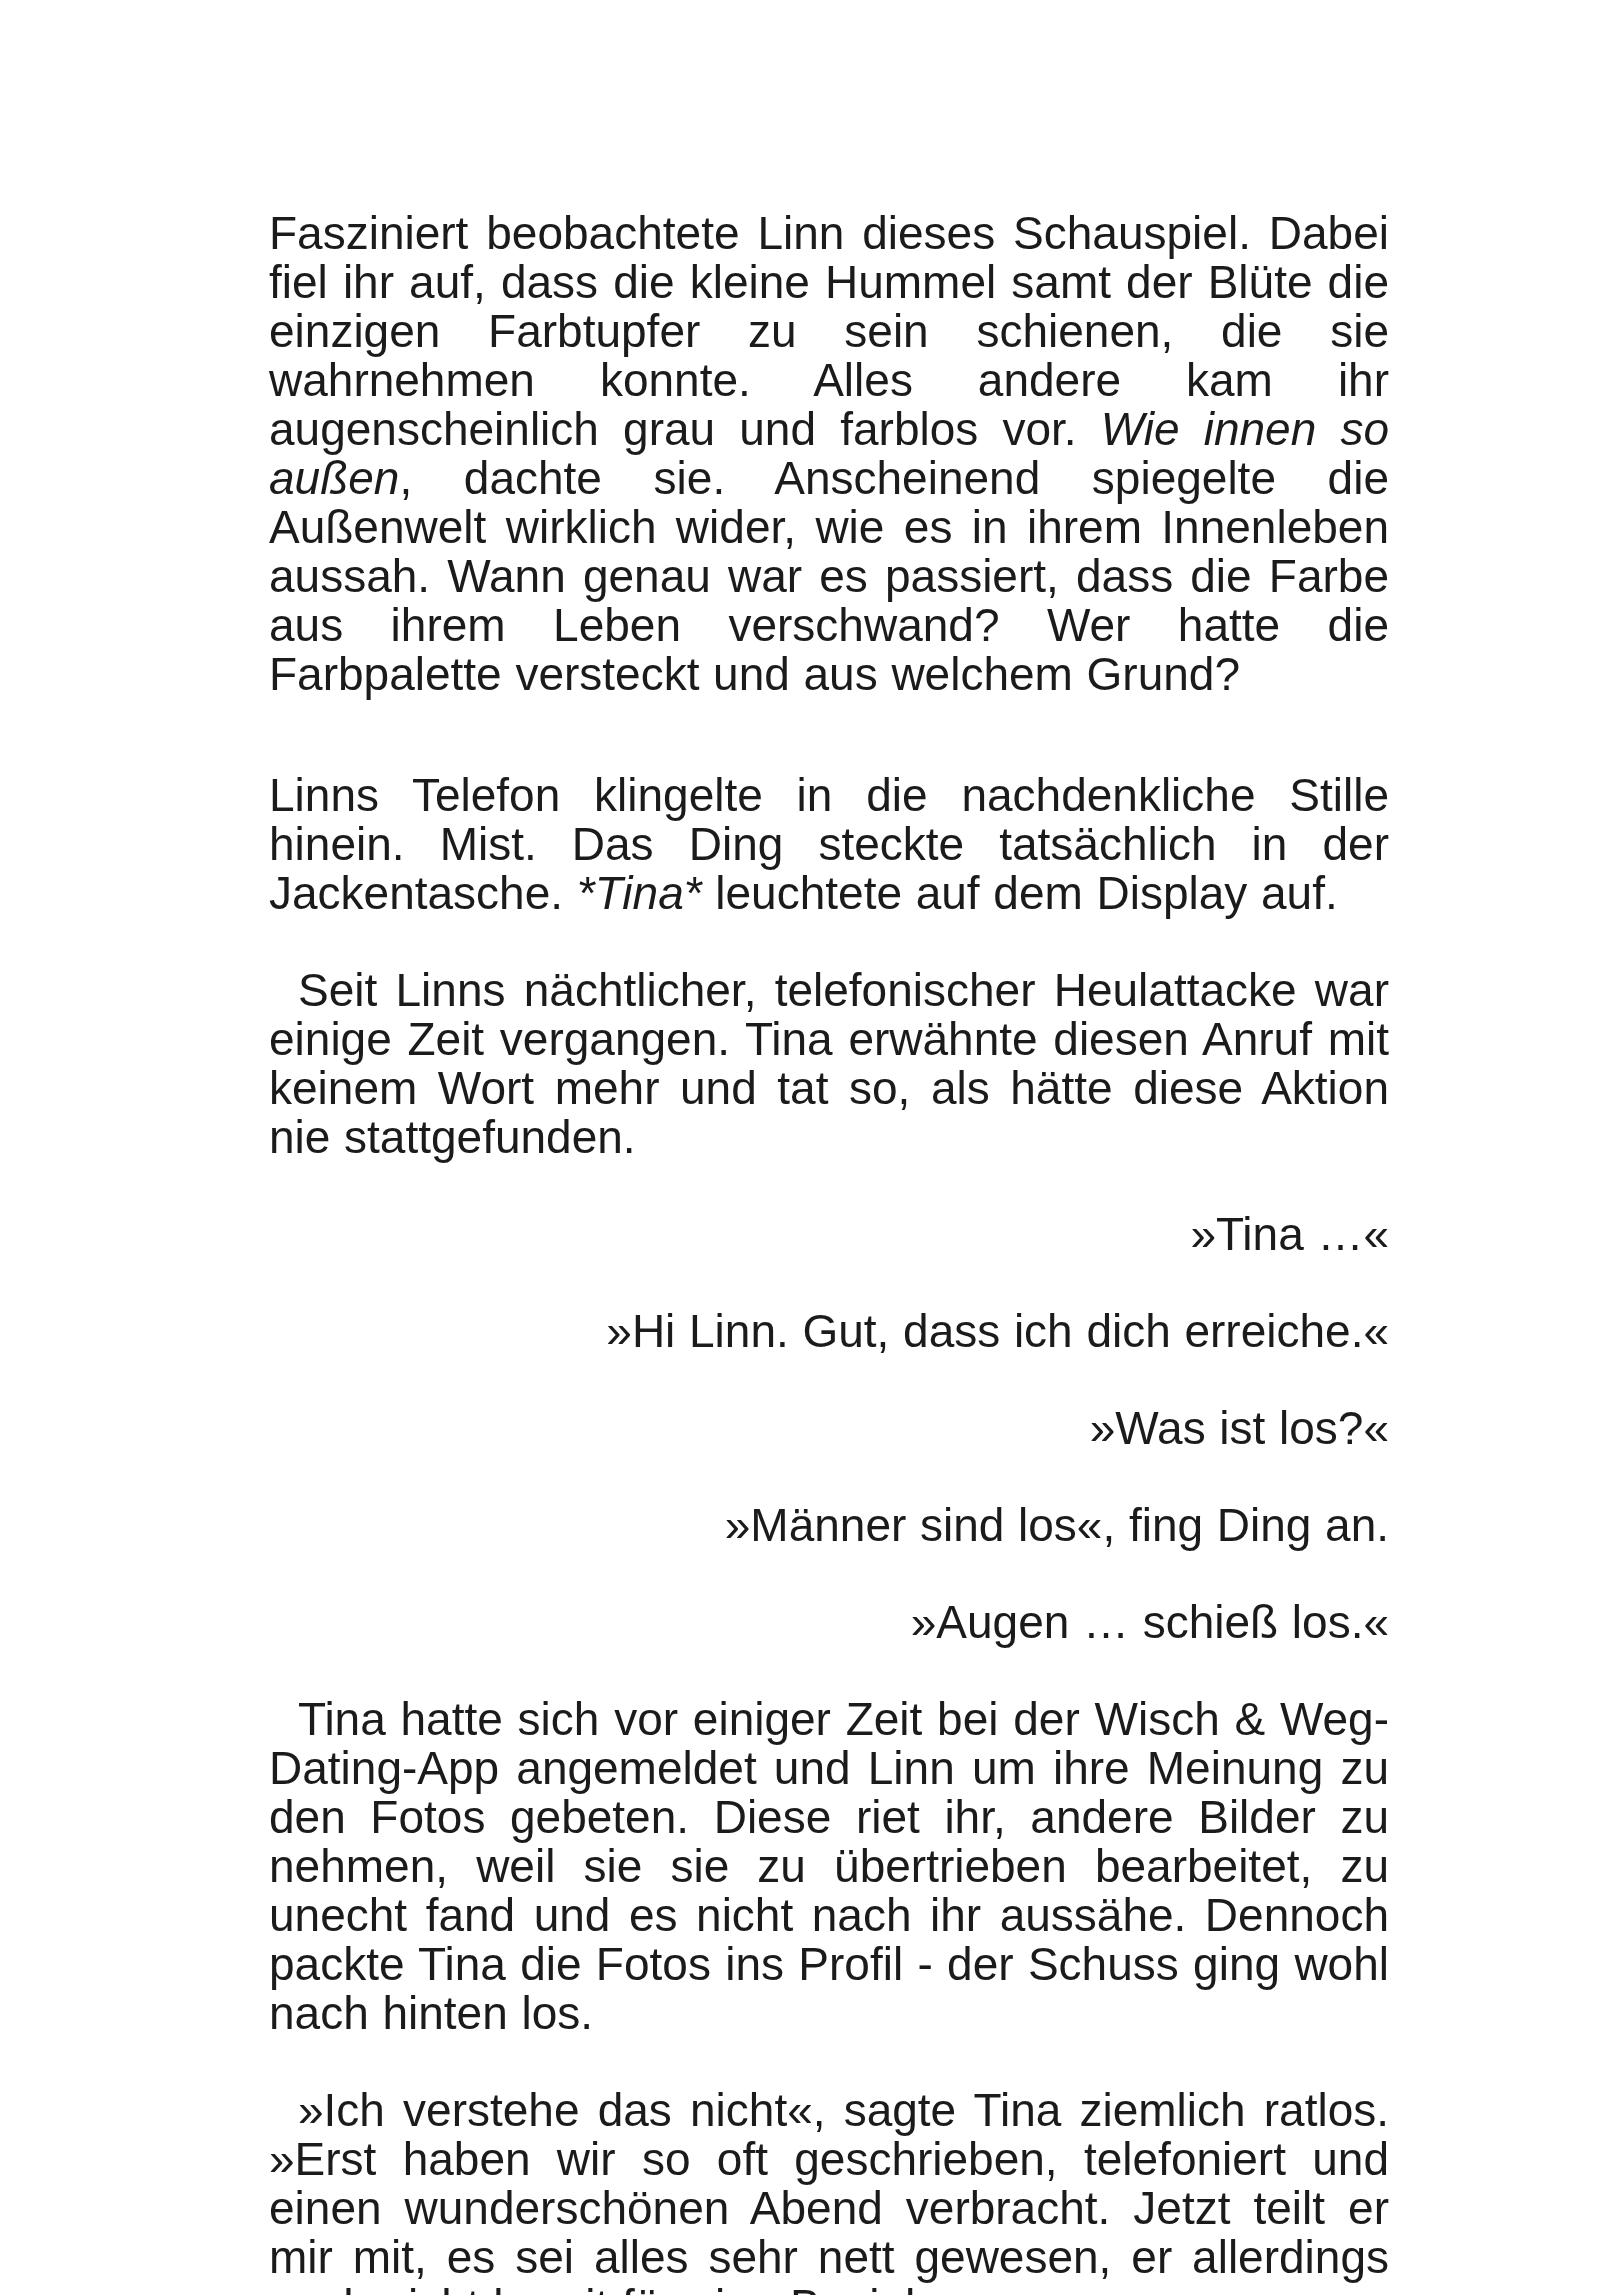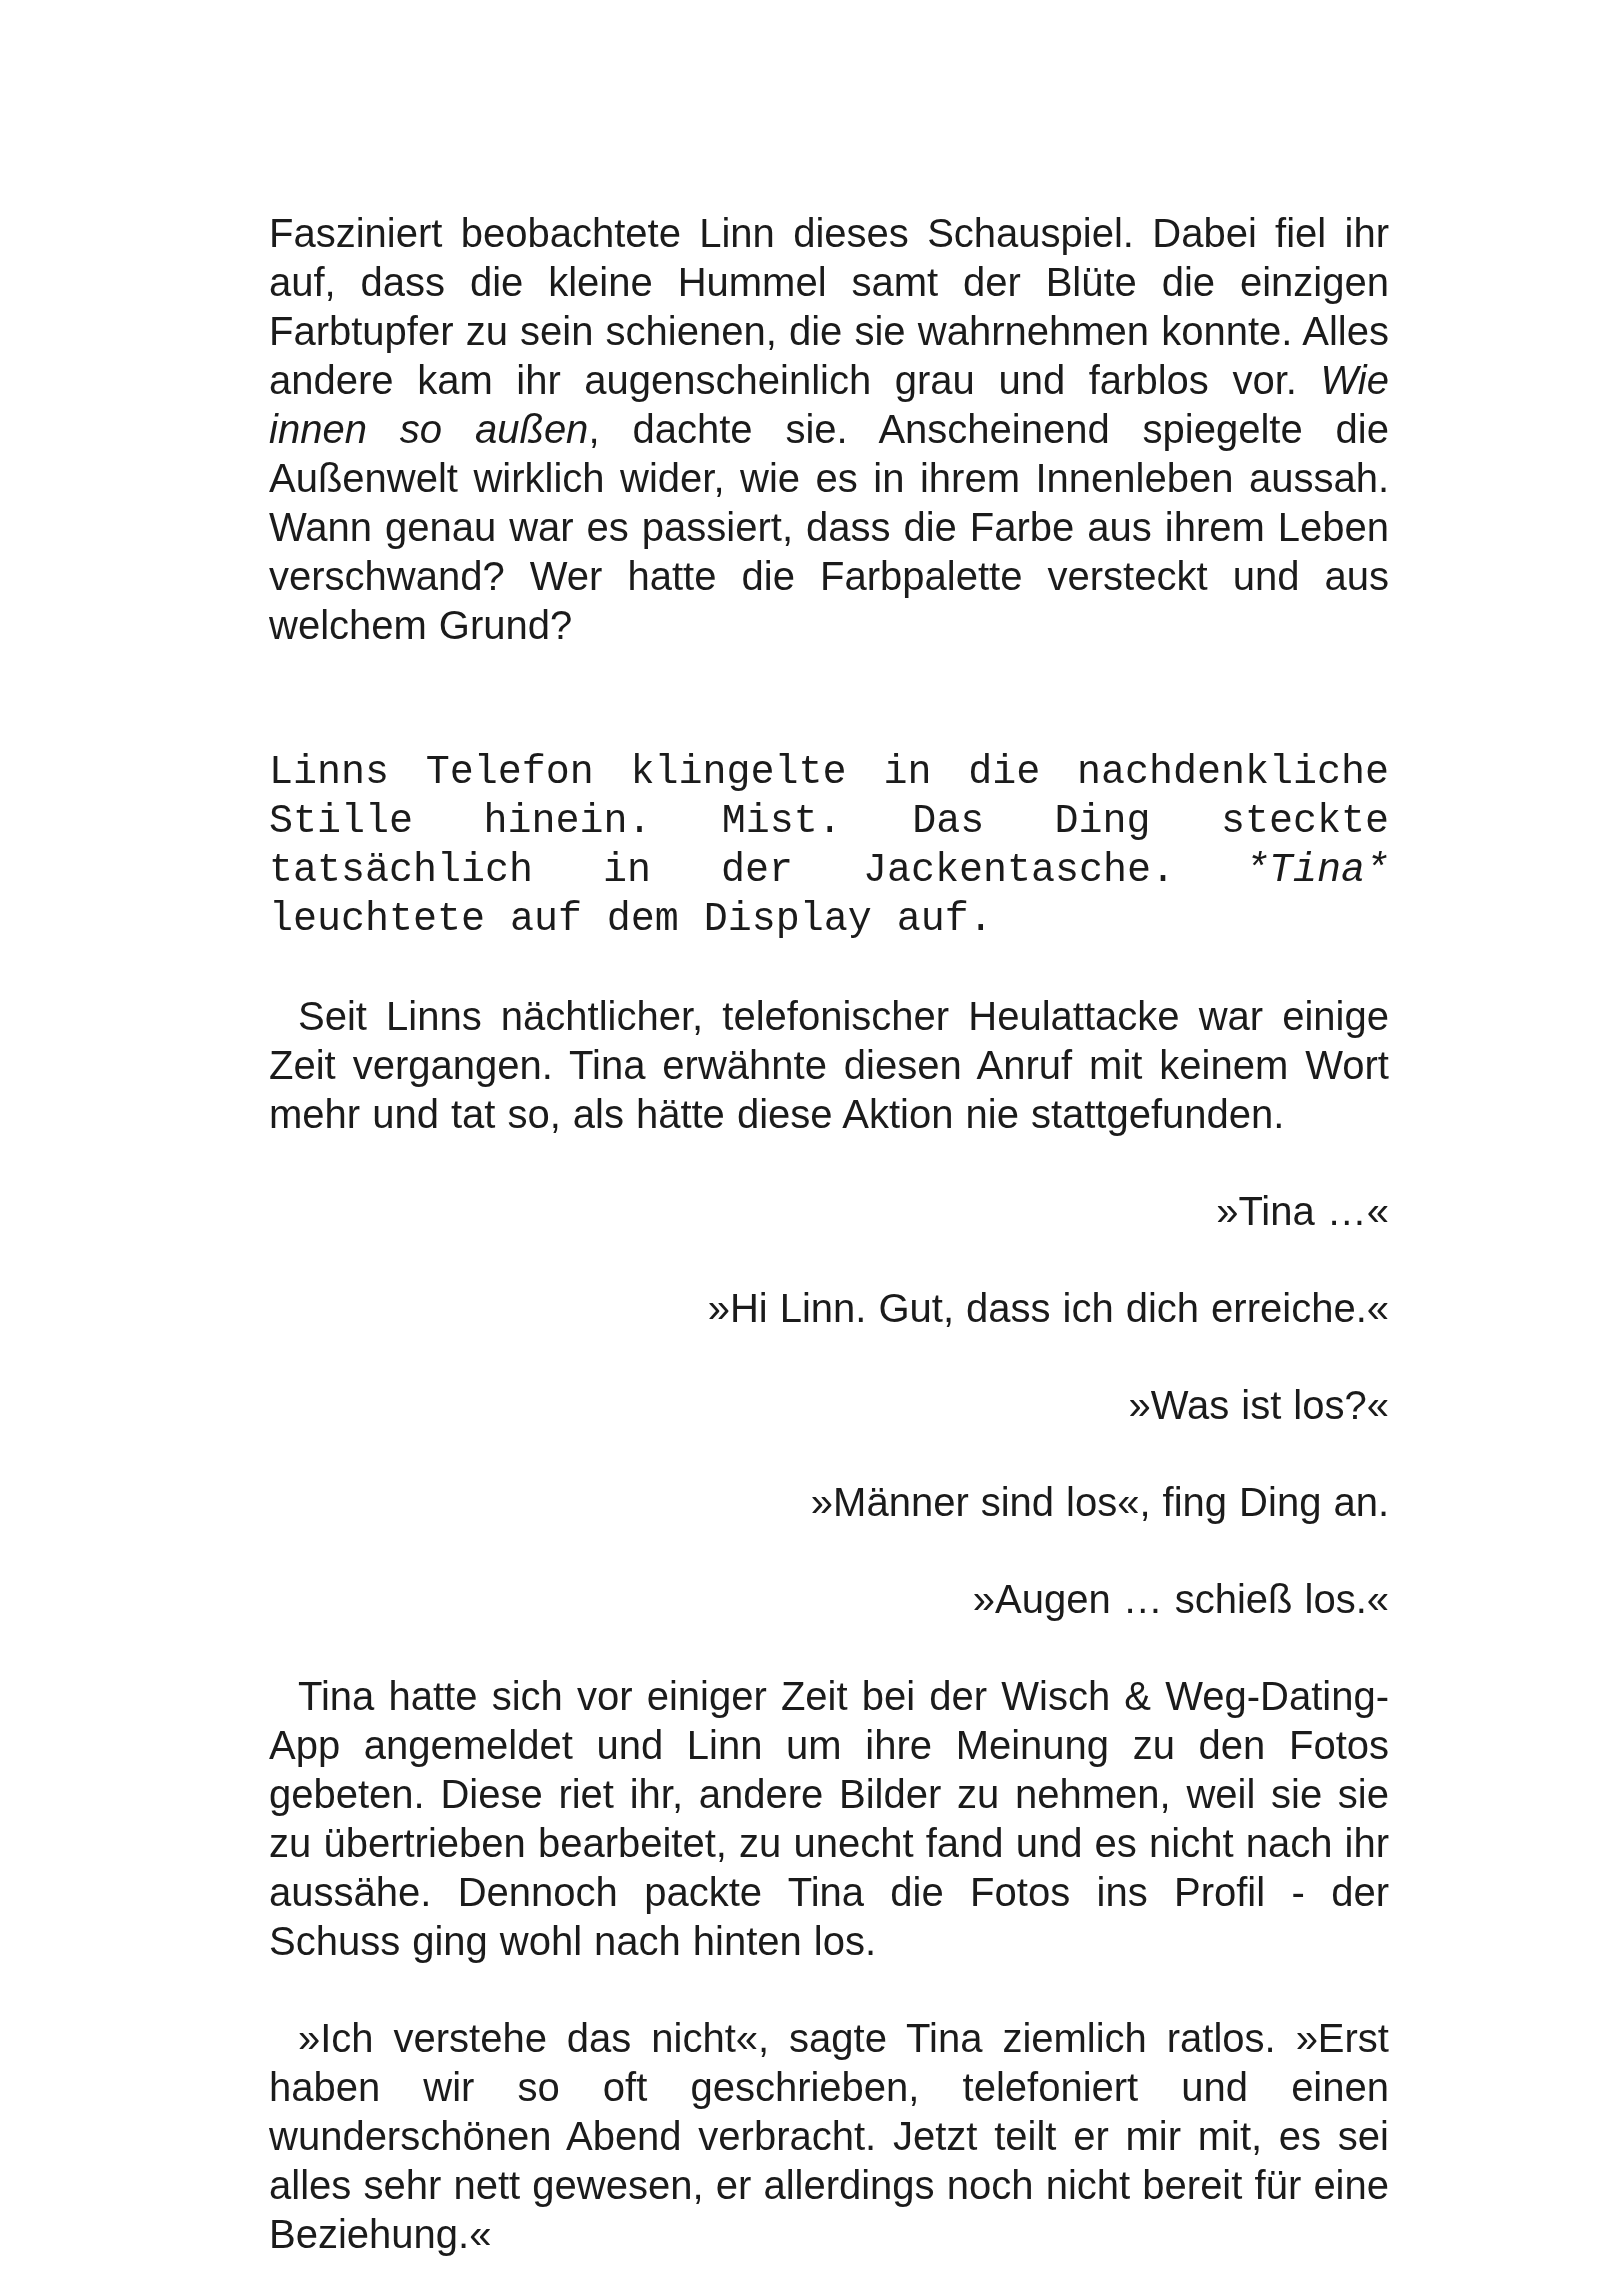--- a/index.html
+++ b/index.html
@@ -19,37 +19,36 @@
     height: 2295px;
     background: #ffffff;
     padding: 209px 231px 0 269px;
     position: relative;
   }
   .text-block {
     width: 1120px;
   }
   .para {
     margin: 0;
-    font-size: 40px;
+    font-size: 46px;
     line-height: 49px;
     word-spacing: 0.9px;
   }
   .justify {
     text-align: justify;
   }
   .dialogue {
     text-align: right;
   }
   .indent {
     text-indent: 29px;
     margin-top: 48px;
   }
   .gap {
-    margin-top: 98px;
-    font-family: Liberation Mono, monospace;
+    margin-top: 72px;
   }
   em {
     font-style: italic;
   }
   .page-number {
     margin-top: 44px;
     text-align: center;
     font-size: 31px;
     line-height: 37px;
     color: #1b1b1b;

